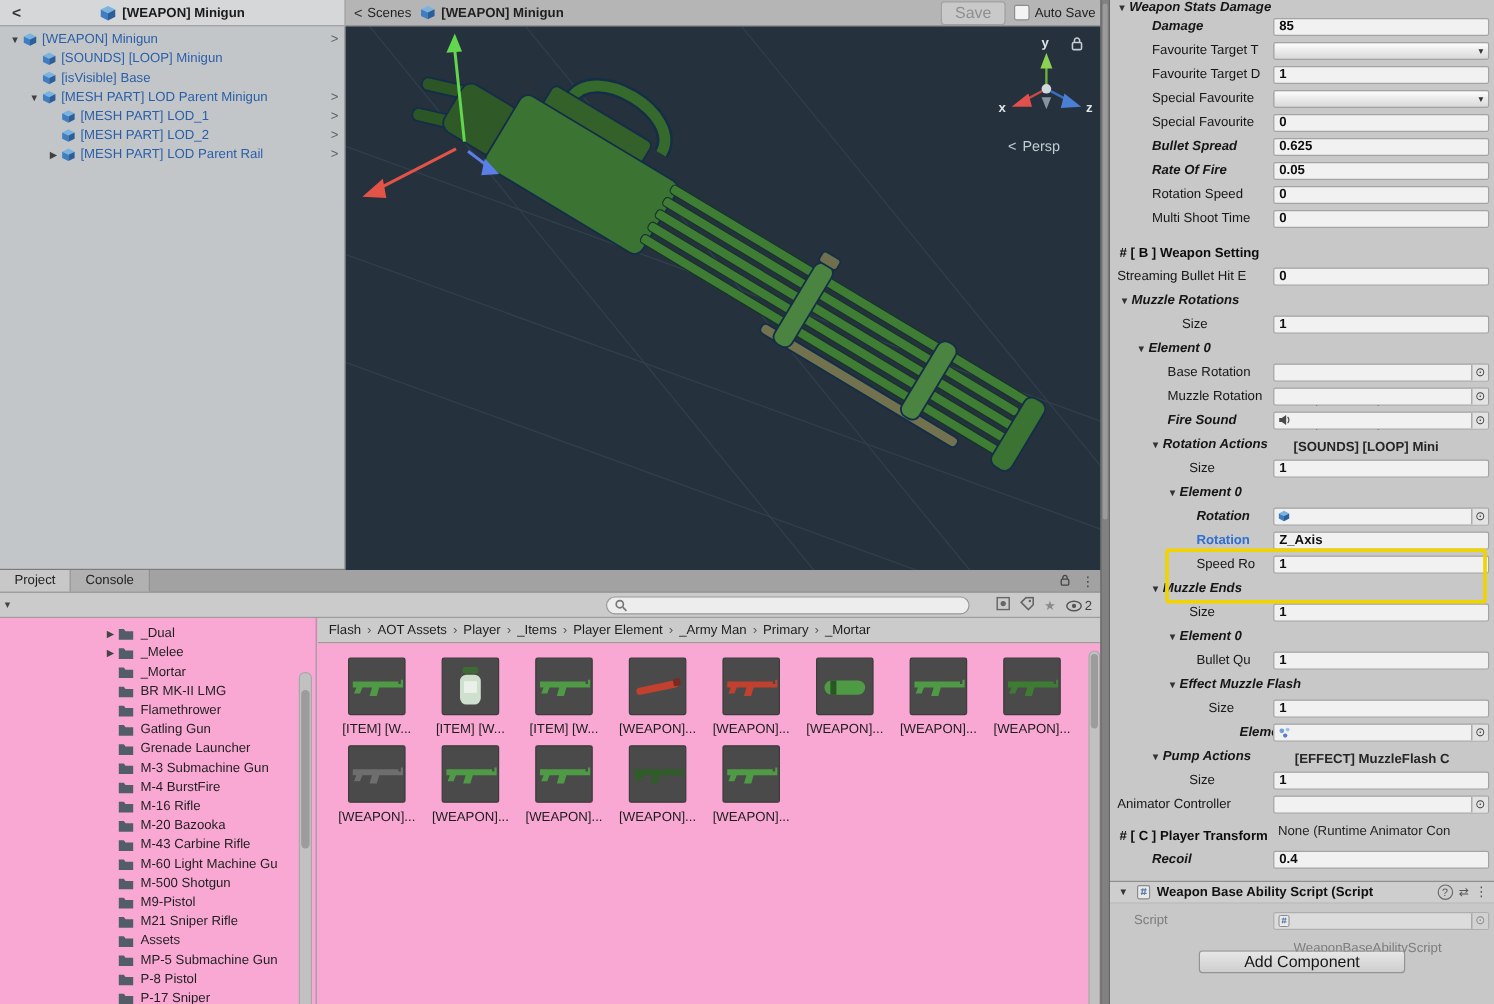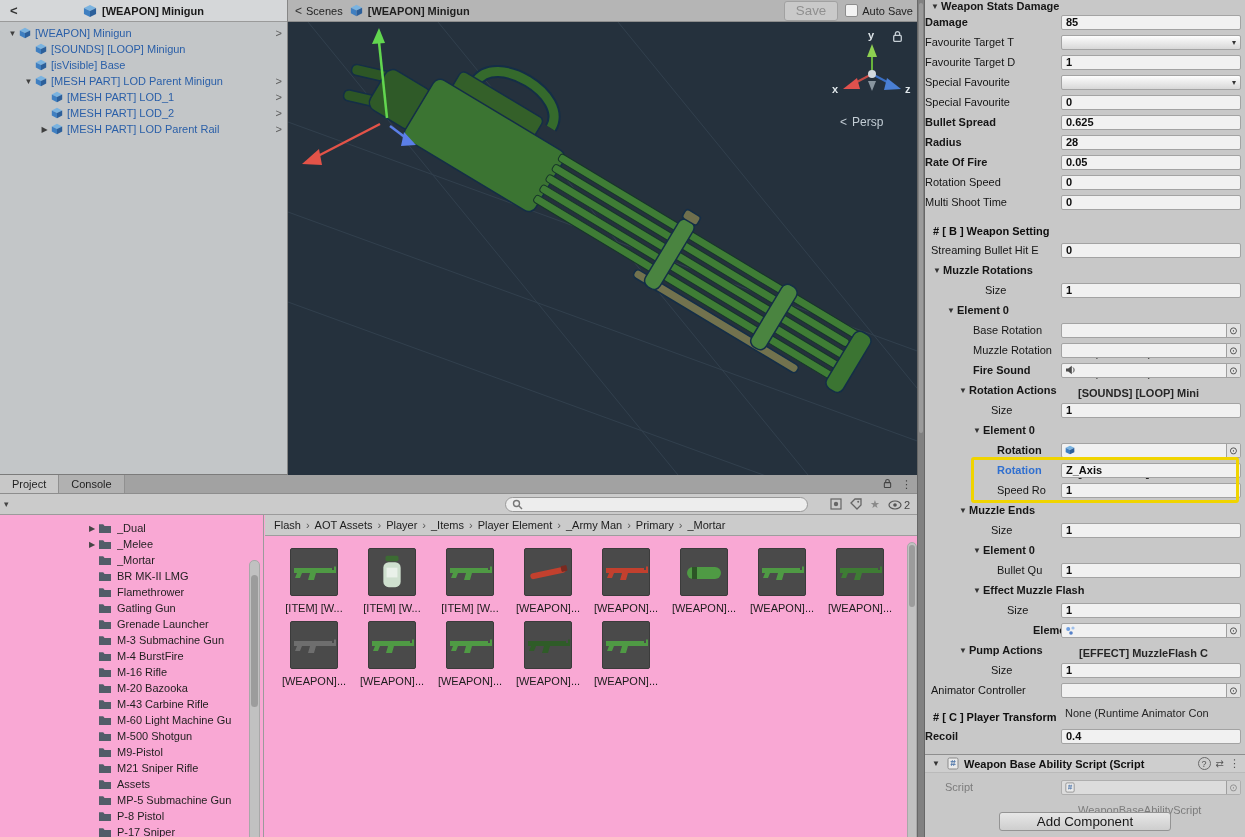--- a/index.html
+++ b/index.html
@@ -66,37 +66,37 @@
   .albl { margin-top:6px; font-size:11px; color:#1c1c1c; max-width:74px; white-space:nowrap; overflow:hidden; }
   .ascroll { position:absolute; right:3px; top:27px; bottom:4px; width:10px; background:#c1c1c1; border:1px solid #a8a8a8; border-radius:5px; }
   .asthumb { position:absolute; left:1px; right:1px; top:2px; height:62px; background:#9c9c9c; border-radius:5px; }
 
   
   #vdivider { left:917px; top:0; width:8px; height:837px; background:#818181; border-left:1px solid #676767; border-right:1px solid #676767; }
   #vdivider .vthumb { position:absolute; left:1px; right:1px; top:3px; height:430px; background:#9b9b9b; border-radius:3px; }
   #inspector { left:925px; top:0; width:320px; height:837px; background:#c8c8c8; overflow:hidden; }
   .irow { height:20px; display:flex; align-items:center; padding-right:4px; }
   .ilab { flex:1; min-width:0; white-space:nowrap; overflow:hidden; color:#161616; padding-right:4px; }
-  .bold { font-weight:bold; }
+  .bold { font-weight:bold;font-style:italic; }
   .blue { color:#2f6fd0; font-weight:bold; }
   .ival { flex:none; width:180px; }
   .fld { height:15px; background:#f1f1f1; border:1px solid #a3a3a3; border-radius:2px; display:flex; align-items:center; padding:0 4px; font-weight:bold; color:#0e0e0e; }
   .fld.dd { background:linear-gradient(#fdfdfd,#d8d8d8); font-weight:normal; justify-content:space-between; color:#222; }
   .ddarr { font-size:8px; color:#333; }
   .fld.obj { font-weight:normal; padding:0 0 0 3px; color:#262626; }
   .obj .otxt { flex:1; min-width:0; white-space:nowrap; overflow:hidden;margin-top:46px; }
   .obj.boldtxt .otxt { font-weight:bold; }
   .obj .oic { flex:none; margin-right:3px; display:flex; }
   .obj .picker { flex:none; width:14px; align-self:stretch; border-left:1px solid #9f9f9f; background:#e3e3e3; display:flex; align-items:center; justify-content:center; font-size:10px; color:#444; }
   .itri { width:12px; flex:none; font-size:8px; color:#333; text-align:center; }
   .isec { font-weight:bold; color:#0d0d0d; }
   .h18 { height:18px; } .h12 { height:12px; }
   .gap10 { height:10px; } .gap8 { height:8px; } .gap4 { height:4px; }
   .p4{padding-left:4px}.p6{padding-left:6px}.p8{padding-left:8px}.p20{padding-left:20px}
-  .p32{padding-left:32px}.p35{}.p46{padding-left:46px}.p48{padding-left:48px}
+  .p32{padding-left:32px}.p35{padding-left:35px}.p46{padding-left:46px}.p48{padding-left:48px}
   .p60{padding-left:60px}.p66{padding-left:66px}.p72{padding-left:72px}.p82{padding-left:82px}.p108{padding-left:108px}
   .comp-hdr { height:19px; background:#cecece; border-top:1px solid #8e8e8e; border-bottom:1px solid #bababa; display:flex; align-items:center; padding:0 5px; gap:5px; }
   .comp-hdr .title { font-weight:bold; flex:1; min-width:0; white-space:nowrap; overflow:hidden; }
   .help-circ { width:13px; height:13px; flex:none; border:1px solid #6a6a6a; border-radius:50%; font-size:9px; display:flex; align-items:center; justify-content:center; color:#555; }
   .presets { flex:none; color:#555; font-size:10px; }
   .kebab { flex:none; color:#555; }
   .script-row .ilab { color:#7c7c7c; }
   .fld.disabled { background:#dcdcdc; border-color:#aeaeae; color:#7c7c7c; font-weight:normal; }
   .fld.disabled .picker { background:#d2d2d2; color:#8a8a8a; }
   .addcomp-wrap { display:flex; justify-content:center; margin-top:15px; }
@@ -738,26 +738,20 @@
           <span class="fld">0</span>
         </span>
     </div>
     <div class="irow p35">
       <span class="ilab bold">Bullet Spread</span>
       <span class="ival">
           <span class="fld">0.625</span>
         </span>
     </div>
     <div class="irow p35">
-      <span class="ilab bold">Radius</span>
-      <span class="ival">
-          <span class="fld">28</span>
-        </span>
-    </div>
-    <div class="irow p35">
       <span class="ilab bold">Rate Of Fire</span>
       <span class="ival">
           <span class="fld">0.05</span>
         </span>
     </div>
     <div class="irow p35">
       <span class="ilab">Rotation Speed</span>
       <span class="ival">
           <span class="fld">0</span>
         </span>

